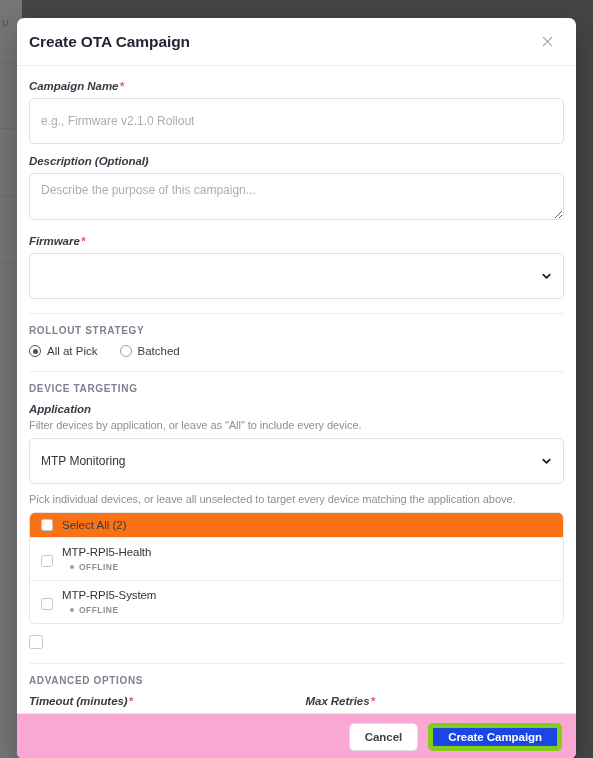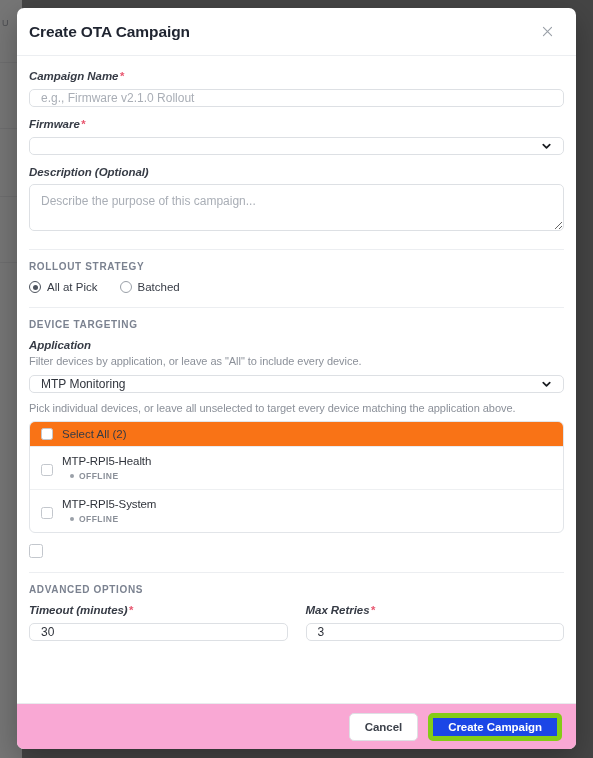--- a/index.html
+++ b/index.html
@@ -44,21 +44,21 @@
     left: 0; top: 0;
     width: 593px; height: 758px;
     background: rgba(60,60,60,0.70);
     z-index: 1;
   }
 
   
   .modal {
     position: absolute;
     left: 17px;
-    top: 8px;
+    top: 18px;
     width: 559px;
     height: 741px;
     background: #ffffff;
     border-radius: 7px;
     box-shadow: 0 10px 30px rgba(0,0,0,0.28);
     z-index: 2;
     display: flex;
     flex-direction: column;
     overflow: hidden;
   }
@@ -115,21 +115,21 @@
 
   .input, .select, .textarea {
     width: 100%;
     border: 1px solid #dde0e4;
     border-radius: 5px;
     background: #ffffff;
     font-family: "Liberation Sans", sans-serif;
     font-size: 12px;
     color: #30343c;
     padding: 0 11px;
-    height: 18px;
+    height: 46px;
     outline: none;
   }
   .input::placeholder, .textarea::placeholder { color: #a9aeb6; }
 
   .textarea {
     height: 47px;
     padding: 8px 11px;
     resize: vertical;
     line-height: 1.35;
   }
@@ -323,41 +323,41 @@
     </button>
   </div>
 
   <div class="modal-body">
 
     <div class="field">
       <label class="label">
         <span>Campaign Name</span><span class="req">*</span>
       </label>
       <input class="input" type="text" placeholder="e.g., Firmware v2.1.0 Rollout" style="">
+    </div>
+
+    <div class="field">
+      <label class="label">Description (Optional)</label>
+      <textarea class="textarea" placeholder="Describe the purpose of this campaign..." style=""></textarea>
     </div>
 
     <div class="field">
       <label class="label">
         <span>Firmware</span><span class="req">*</span>
       </label>
       <div class="select-wrap">
         <select class="select empty">
           <option></option>
         </select>
         <span class="chev">
           <svg width="13" height="13" viewBox="0 0 16 16" fill="none" stroke="currentColor" stroke-width="2.1" stroke-linecap="round" stroke-linejoin="round">
               <path d="M4 6.2 L8 10.2 L12 6.2"></path>
             </svg>
         </span>
       </div>
-    </div>
-
-    <div class="field">
-      <label class="label">Description (Optional)</label>
-      <textarea class="textarea" placeholder="Describe the purpose of this campaign..." style=""></textarea>
     </div>
 
     <div class="divider"></div>
 
     <div>
       <div class="section-title">Rollout Strategy</div>
       <div class="radio-row">
         <label class="radio-opt">
           <span class="radio checked"></span>
           <span class="radio-label">All at Pick</span>

